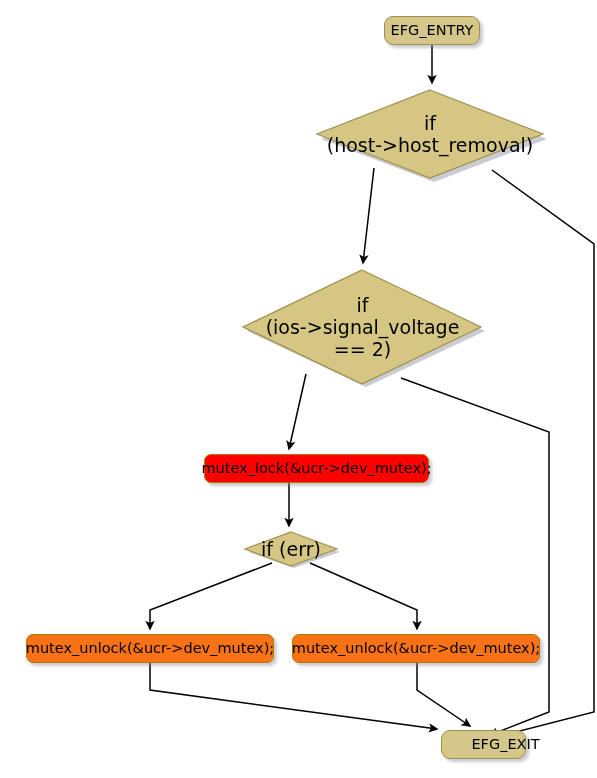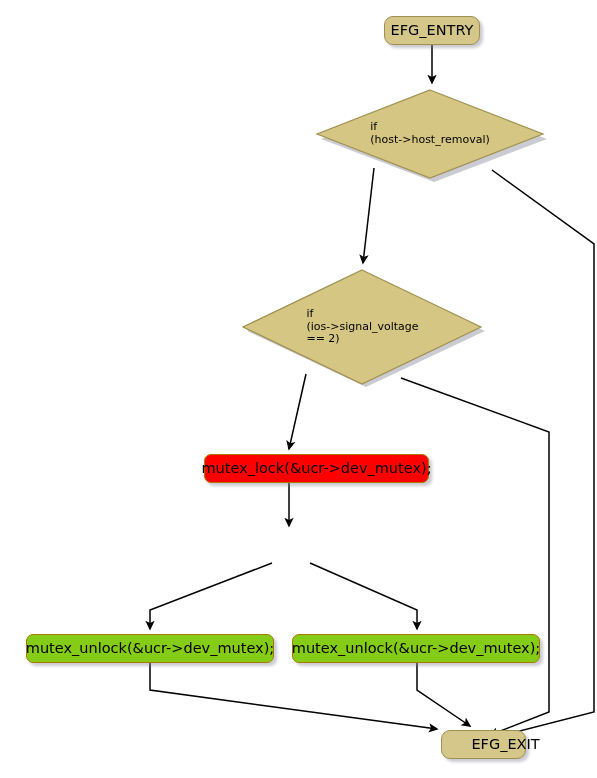--- a/index.html
+++ b/index.html
@@ -52,21 +52,21 @@
     border-radius: 7px;
     font-size: 14.5px;
     box-shadow: 3px 3px 3px rgba(130,130,150,0.42);
   }
   .action.red {
     background: #ff0000;
     border: 1.5px solid #aa7a00;
     margin-left: 28px;
   }
   .action.green {
-    background: #84cc16;
+    background: #f97316;
     border: 1.5px solid #aa7a00;
   }
   
   .diamond {
     position: absolute;
   }
   .diamond svg {
     position: absolute;
     left: 0;
     top: 0;
@@ -74,22 +74,23 @@
   }
   .diamond .dlabel {
     position: absolute;
     left: 0;
     top: 0;
     width: 100%;
     height: 100%;
     display: flex;
     align-items: center;
     justify-content: center;
+    text-align: center;
     white-space: pre;
-    font-size: 11px;
+    font-size: 19px;
     line-height: 1.17;
     color: #000000;
     pointer-events: none;
   }
 </style>
 </head>
 <body>
 
 <div id="canvas">
 
@@ -141,20 +142,27 @@
     </svg>
     <div class="dlabel">if
 (ios-&gt;signal_voltage
 == 2)</div>
   </div>
 
   <div class="node action red" style="left:164px; top:454px; width:225px; height:29px;">
     <span>mutex_lock(&amp;ucr-&gt;dev_mutex);</span>
   </div>
 
+  <div class="diamond" style="left:231px; top:531px; width:96px; height:37px;">
+    <svg width="96" height="37" viewBox="0 0 96 37">
+      <polygon points="48,2 94,18 48,34 2,18" fill="#8c8ca0" opacity="0.45" transform="translate(3,3)"></polygon>
+      <polygon points="48,1 94,18 48,35 2,18" fill="#d5c683" stroke="#a09050" stroke-width="1.2"></polygon>
+    </svg>
+    <div class="dlabel">if (err)</div>
+  </div>
 
   <div class="node action green" style="left:14px; top:634px; width:248px; height:29px;">
     <span>mutex_unlock(&amp;ucr-&gt;dev_mutex);</span>
   </div>
 
   <div class="node action green" style="left:280px; top:634px; width:248px; height:29px;">
     <span>mutex_unlock(&amp;ucr-&gt;dev_mutex);</span>
   </div>
 
   <div class="node terminal" style="left:429px; top:730px; width:85px; height:29px;padding-left:44px;">

